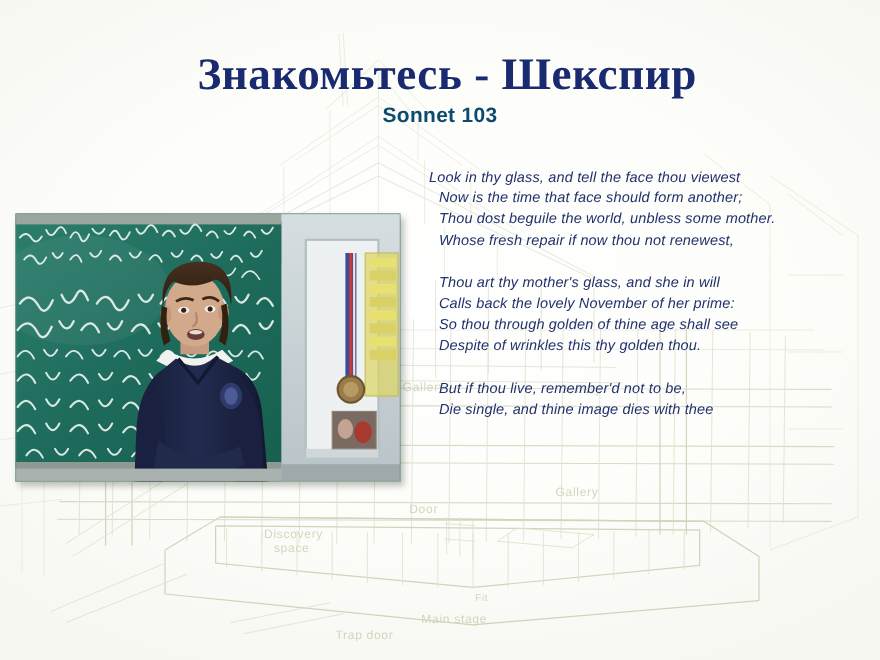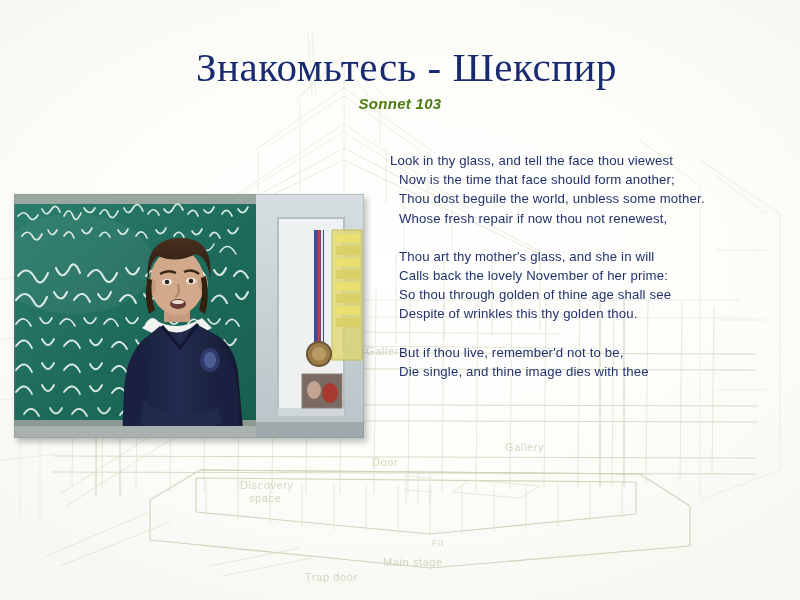--- a/index.html
+++ b/index.html
@@ -44,54 +44,53 @@
 
   
   .title-block {
     position: absolute;
     left: 0; right: 0; top: 44px;
     text-align: center;
     pointer-events: none;
   }
   .slide-title {
     font-family: "Liberation Serif", "DejaVu Serif", serif;
-    font-weight: normal;
+    font-weight: bold;
     font-size: 41px;
     line-height: 46px;
     color: #1a2a70;
     letter-spacing: 0.5px;
     text-shadow: 0 1px 0 rgba(255,255,255,0.7);
     padding-left: 13px;
   }
   .slide-subtitle {
     margin-top: 5px;
     font-family: "Liberation Sans", sans-serif;
     font-weight: bold;
-    font-style: italic;
-    font-size: 15px;
-    color: #4d7c0f;
+    font-size: 19px;
+    color: #0c4a6e;
     letter-spacing: 0.3px;
   }
 
   
   .poem {
     position: absolute;
     left: 390px;
     top: 151px;
     width: 400px;
     color: #22316b;
     font-family: "Liberation Sans", sans-serif;
     font-size: 13.2px;
     line-height: 19.2px;
     letter-spacing: 0.15px;
     text-shadow: 0 0 2px rgba(255,255,255,0.85), 0 0 4px rgba(255,255,255,0.6);
   }
   .stanza { margin-bottom: 19px; }
   .stanza:last-child { margin-bottom: 0; }
-  .pline { white-space: pre; }
+  .pline { white-space: pre; font-style: italic; }
   .pline.ind { padding-left: 9px; }
 
   
   .photo {
     position: absolute;
     left: 14px;
     top: 194px;
     width: 350px;
     height: 244px;
     overflow: hidden;

